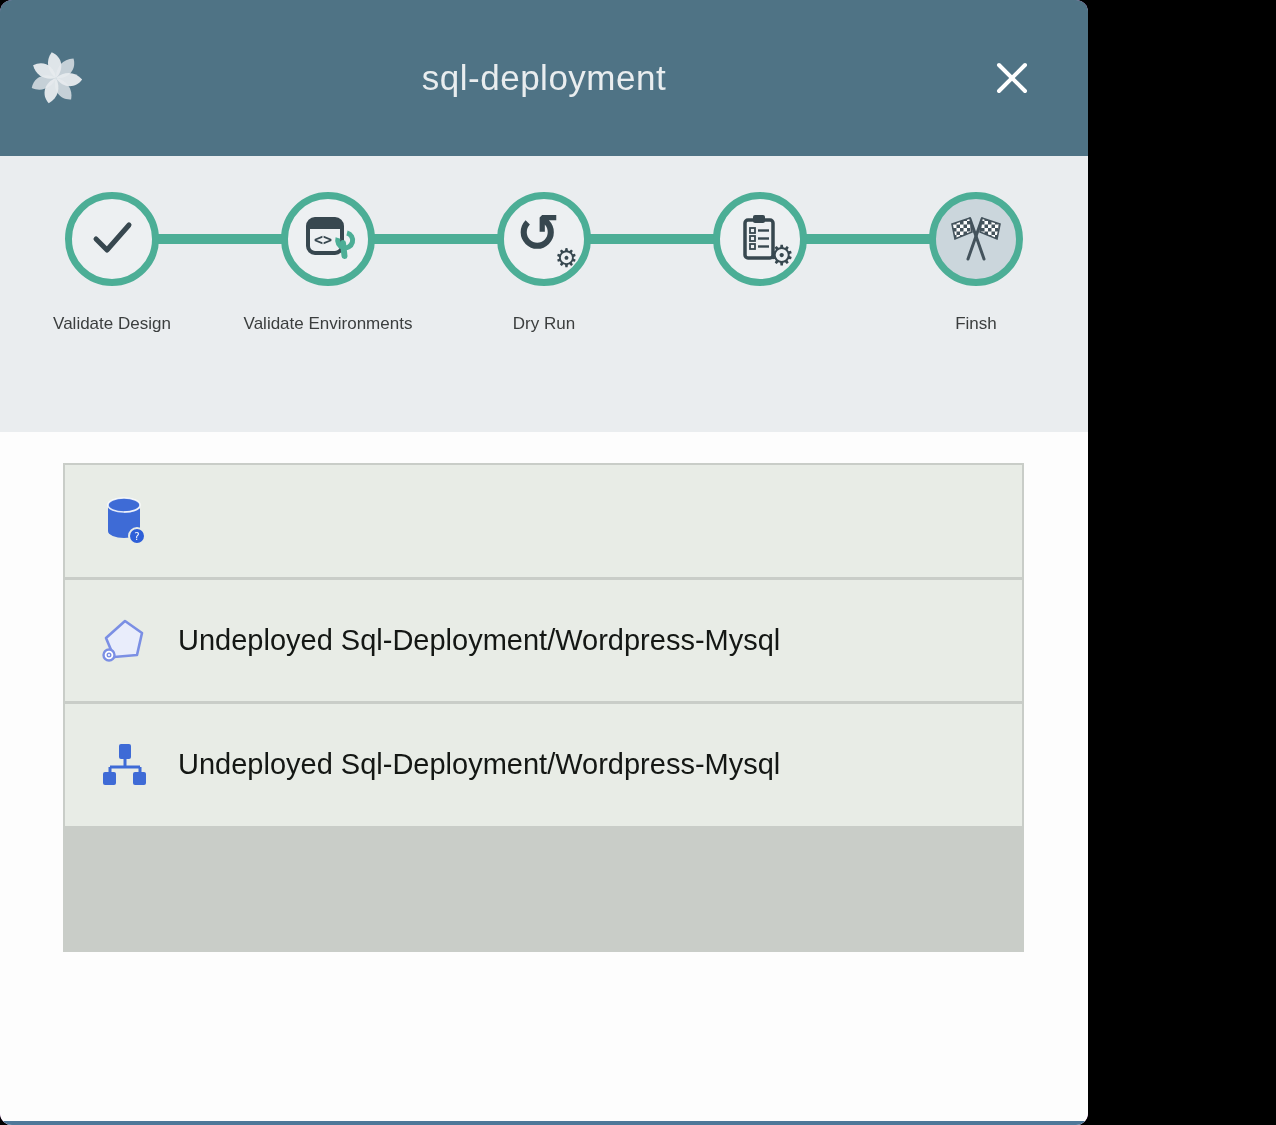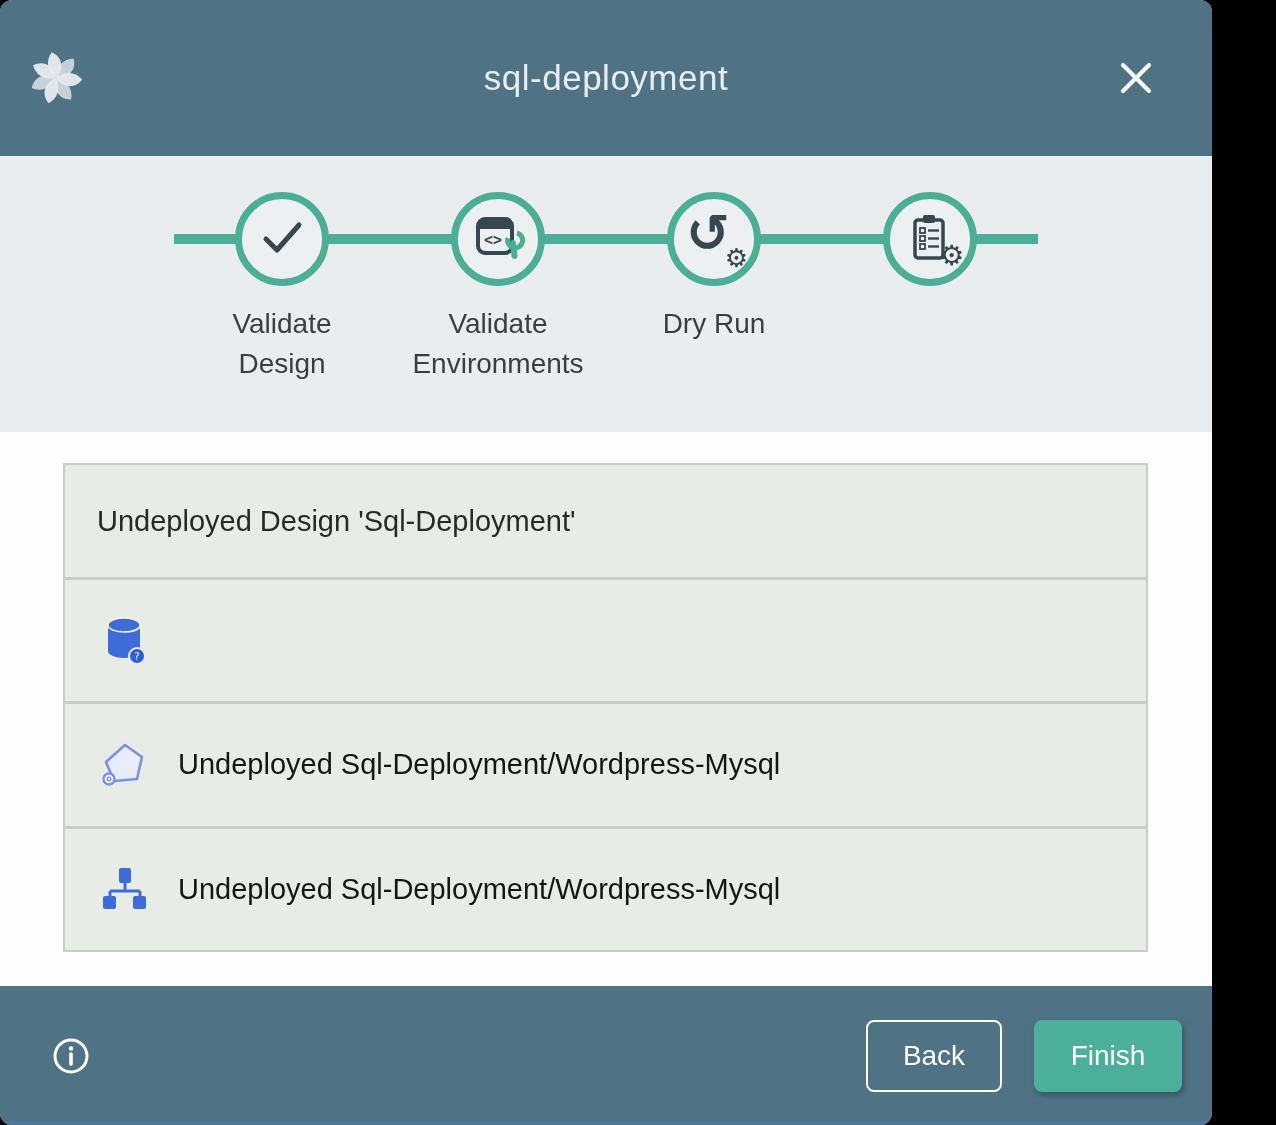--- a/index.html
+++ b/index.html
@@ -1,37 +1,37 @@
 <!DOCTYPE html>
 <html><head>
 <meta charset="utf-8">
 <style>
   * { margin:0; padding:0; box-sizing:border-box; }
   html,body { background:#000; width:1276px; height:1125px; font-family:"Liberation Sans", sans-serif; }
-  .dialog { position:relative; width:1212px; height:1125px; border-radius:12px; overflow:hidden;
+  .dialog { position:relative; width:1088px; height:1125px; border-radius:12px; overflow:hidden;
             display:flex; flex-direction:column; background:#f0abfc; }
 
   
   .hdr { position:relative; height:156px; flex:0 0 156px; background:#4F7385; }
   .hdr .logo { position:absolute; left:28px; top:50px; width:56px; height:56px; }
   .hdr .title { position:absolute; left:0; right:0; top:0; height:156px; display:flex;
                 align-items:center; justify-content:center; color:#e9edef; font-size:35px;
                 font-weight:400; letter-spacing:.5px; }
   .hdr .close { position:absolute; right:54px; top:56px; width:44px; height:44px; background:none;
                 border:none; cursor:pointer; }
 
   
   .stepper { position:relative; height:276px; flex:0 0 276px; background:#eaedef; }
   .track { position:absolute; top:78px; left:calc(50% - 432px); width:864px; height:10px; background:#4CAE96; }
   .steps { position:relative; display:flex; justify-content:center; padding-top:36px; }
   .step { width:216px; display:flex; flex-direction:column; align-items:center; }
   .circle { width:94px; height:94px; border:7px solid #4CAE96; border-radius:50%;
             background:#edf0f2; display:flex; align-items:center; justify-content:center; position:relative; }
   .circle.active { background:#CBD6DC; }
-  .slabel { margin-top:18px; font-size:28px; line-height:40px; color:#3b3e3e; text-align:center;
+  .slabel { margin-top:18px; font-size:17px; line-height:40px; color:#3b3e3e; text-align:center;
             max-width:190px; }
   .glyph { font-family:"DejaVu Sans", sans-serif; color:#37474F; }
   .dryrun-wrap { position:relative; width:60px; height:60px; }
   .dryrun-arrow { position:absolute; left:2px; top:-6px; font-size:52px; font-weight:bold; }
   .dryrun-gear { position:absolute; right:-4px; bottom:-4px; font-size:26px; }
   .clip-wrap { position:relative; width:52px; height:54px; }
   .clip-gear { position:absolute; right:-8px; bottom:-6px; font-size:28px; }
 
   
   .content { flex:1 1 auto; background:#fdfdfd; }
@@ -150,28 +150,47 @@
               <rect x="16" y="32" width="5" height="5" fill="none" stroke="#37474F" stroke-width="1.8"></rect>
               <line x1="24" y1="18.5" x2="35" y2="18.5" stroke="#37474F" stroke-width="2.4"></line>
               <line x1="24" y1="26.5" x2="35" y2="26.5" stroke="#37474F" stroke-width="2.4"></line>
               <line x1="24" y1="34.5" x2="35" y2="34.5" stroke="#37474F" stroke-width="2.4"></line>
             </svg>
             <span class="glyph clip-gear">⚙</span>
           </span>
         </div>
       </div>
 
+      <div class="step">
+        <div class="circle active">
+          <span>
+            <svg viewBox="0 0 60 60" width="60" height="60">
+              <defs>
+                <pattern id="chk" width="7" height="7" patternUnits="userSpaceOnUse">
+                  <rect width="7" height="7" fill="#fdfdfd"></rect>
+                  <rect width="3.5" height="3.5" fill="#44535c"></rect>
+                  <rect x="3.5" y="3.5" width="3.5" height="3.5" fill="#44535c"></rect>
+                </pattern>
+              </defs>
+              <line x1="24" y1="12" x2="38" y2="52" stroke="#44535c" stroke-width="3" stroke-linecap="round"></line>
+              <line x1="36" y1="12" x2="22" y2="52" stroke="#44535c" stroke-width="3" stroke-linecap="round"></line>
+              <polygon points="24,11 6,17 9,32 26,25" fill="url(#chk)" stroke="#44535c" stroke-width="1.6"></polygon>
+              <polygon points="36,11 54,17 51,32 34,25" fill="url(#chk)" stroke="#44535c" stroke-width="1.6"></polygon>
+            </svg>
+          </span>
+        </div>
+        <div class="slabel">Finsh</div>
+      </div>
 
     </div>
   </section>
 
   <section class="content">
     <div class="list">
 
-      <div class="row heading">Undeployed Design 'Sql-Deployment'</div>
 
       <div class="row item">
         <span class="ric">
           <svg viewBox="0 0 48 52" width="48" height="52">
             <path d="M8 10 L8 36 A16 7 0 0 0 40 36 L40 10 Z" fill="#3E6BD6"></path>
             <ellipse cx="24" cy="10" rx="16" ry="7" fill="#3E6BD6"></ellipse>
             <ellipse cx="24" cy="10" rx="16" ry="7" fill="none" stroke="#ffffff" stroke-width="1.6" opacity=".85"></ellipse>
             <path d="M40 12 A16 7 0 0 1 24 17" fill="none" stroke="#ffffff" stroke-width="1.4" opacity=".6"></path>
             <circle cx="37" cy="41" r="8" fill="#2E5FD8" stroke="#e8ece6" stroke-width="2"></circle>
             <text x="37" y="45" font-family="DejaVu Sans, sans-serif" font-size="10" fill="#ffffff" text-anchor="middle">?</text>
@@ -198,30 +217,15 @@
             <rect x="3" y="31" width="13" height="13" rx="2" fill="#3E6BD6"></rect>
             <rect x="33" y="31" width="13" height="13" rx="2" fill="#3E6BD6"></rect>
           </svg>
         </span>
         <span>Undeployed Sql-Deployment/Wordpress-Mysql</span>
       </div>
 
     </div>
   </section>
 
-  <footer class="ftr">
-    <button class="info-btn" aria-label="info">
-      <span>
-        <svg viewBox="0 0 38 38" width="38" height="38">
-          <circle cx="19" cy="19" r="16" fill="none" stroke="#ffffff" stroke-width="3"></circle>
-          <circle cx="19" cy="11.5" r="2.2" fill="#ffffff"></circle>
-          <line x1="19" y1="17" x2="19" y2="27" stroke="#ffffff" stroke-width="3.6" stroke-linecap="round"></line>
-        </svg>
-      </span>
-    </button>
-    <div class="actions">
-      <button class="btn btn-back">Back</button>
-      <button class="btn btn-finish">Finish</button>
-    </div>
-  </footer>
 
   <div class="bottom-strip"></div>
 </div>
 
 </body></html>

